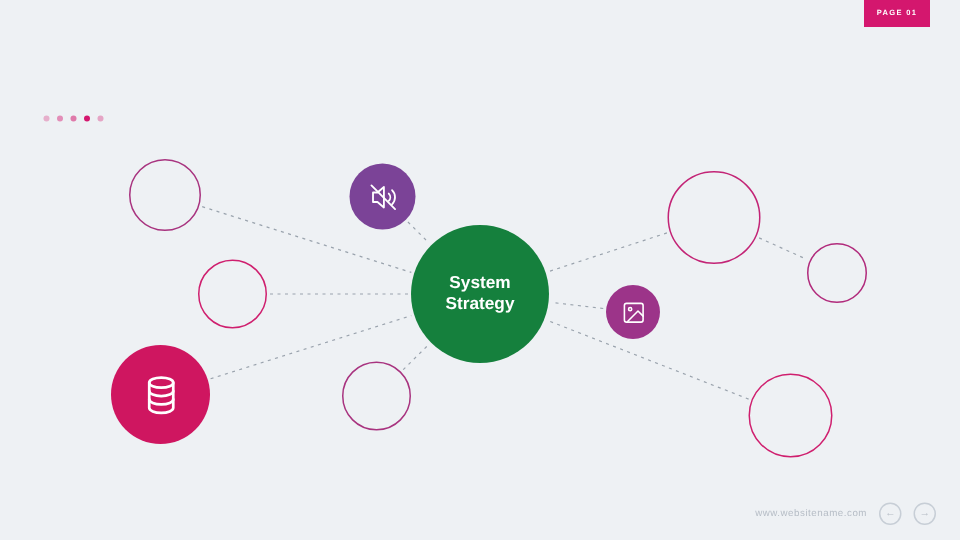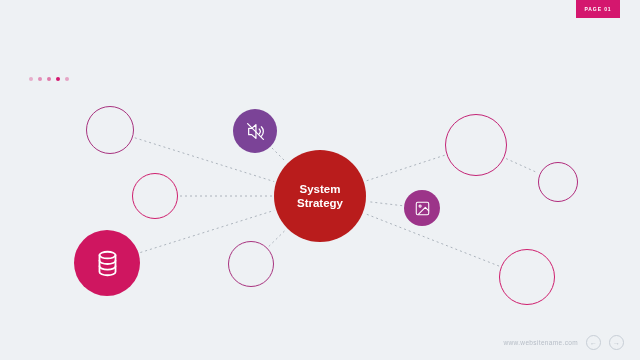--- a/index.html
+++ b/index.html
@@ -127,21 +127,21 @@
             <circle cx="8.6" cy="8.6" r="1.5"></circle>
             <path d="M20.8 15.2 16 10.4l-9.6 9.6"></path>
           </svg>
         </span>
       </div>
       <div class="node outline" style="left: 445px; top: 114px; width: 62px; height: 62px; border: 1.6px solid rgb(195, 36, 118);"></div>
       <div class="node outline" style="left: 538px; top: 162px; width: 40px; height: 40px; border: 1.6px solid rgb(177, 43, 124);"></div>
       <div class="node outline" style="left: 499px; top: 249px; width: 56px; height: 56px; border: 1.6px solid rgb(207, 31, 110);"></div>
     </div>
 
-  <div class="node center-node" id="center-node" style="left: 274px; top: 150px; width: 92px; height: 92px; background: #b91c1c; color: rgb(255, 255, 255);">
+  <div class="node center-node" id="center-node" style="left: 274px; top: 150px; width: 92px; height: 92px; background: #15803d; color: rgb(255, 255, 255);">
     <div>
       <span class="lbl">System</span>
       <span class="lbl">Strategy</span>
     </div>
   </div>
 
   <div class="footer">
     <span class="site-url">www.websitename.com</span>
     <span class="navbtn">←</span>
     <span class="navbtn">→</span>

